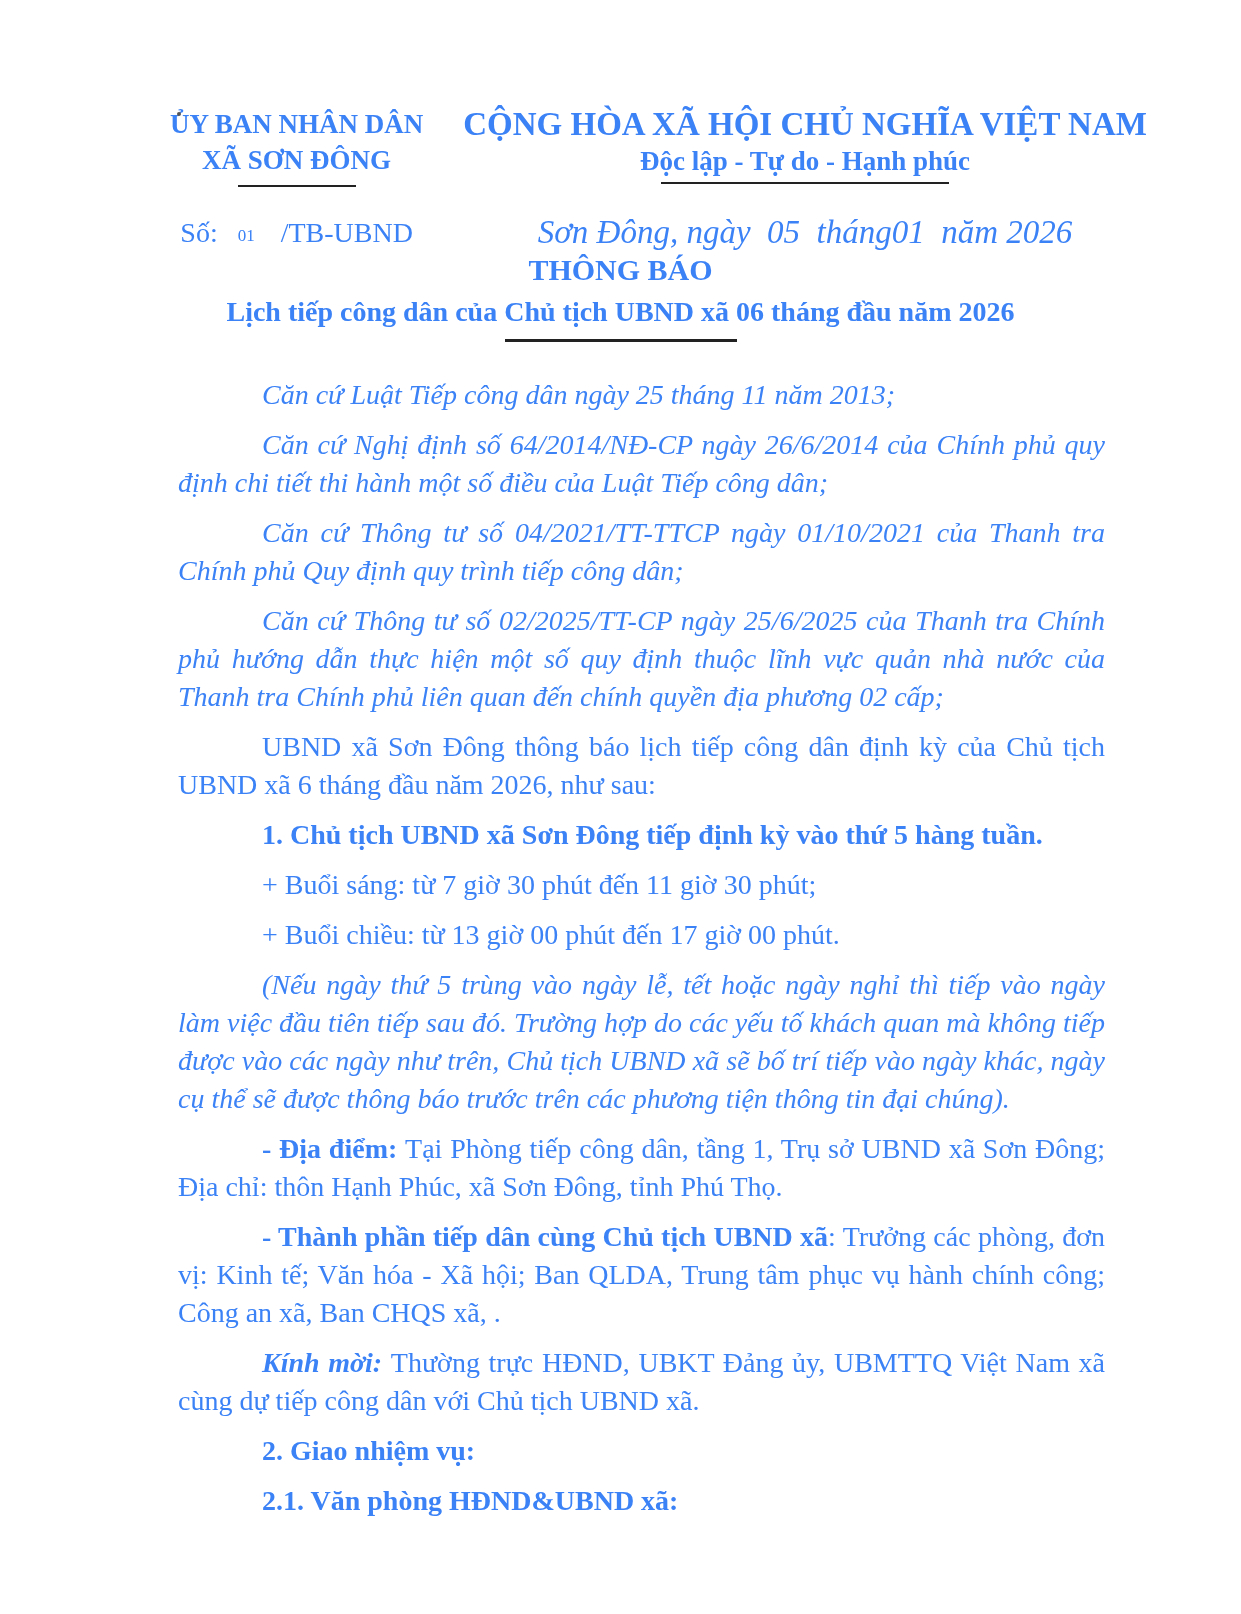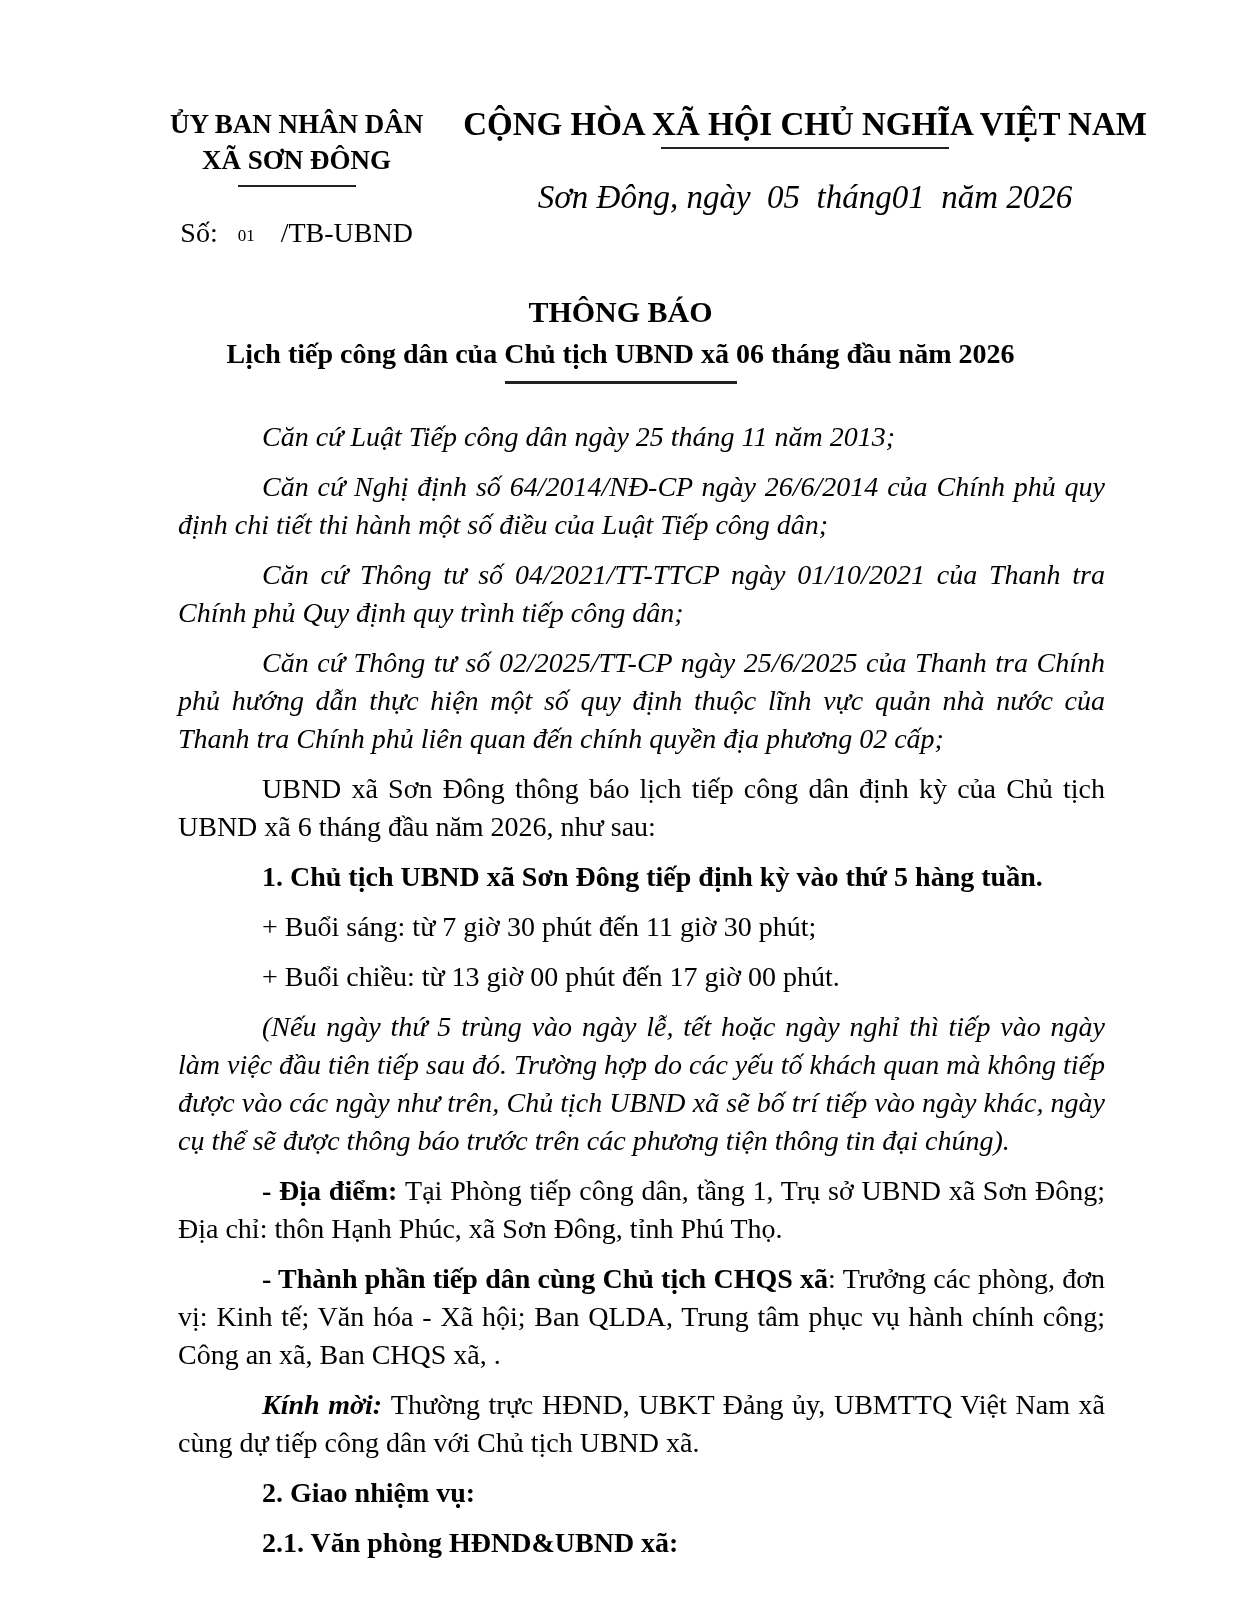--- a/index.html
+++ b/index.html
@@ -1,21 +1,21 @@
 <!DOCTYPE html>
 <html><head>
 <meta charset="utf-8">
 <style>
   html, body { margin: 0; padding: 0; background: #ffffff; }
   .page {
     position: relative;
     width: 1241px;
     height: 1614px;
     background: #ffffff;
-    color: #000000;
+    color: #3b82f6;
     font-family: "Liberation Serif", "DejaVu Serif", serif;
     overflow: hidden;
   }
   .speck {
     position: absolute;
     left: 177px;
     top: 112px;
     width: 4px;
     height: 4px;
     background: #555;
@@ -51,21 +51,21 @@
     white-space: nowrap;
   }
   .motto { font-weight: bold; font-size: 27px; margin-top: 4px; }
   .rule-motto { width: 288px; height: 2px; margin: 5px auto 0; }
   .date-line {
     font-style: italic;
     font-size: 33px;
     margin-top: 30px;
     white-space: pre;
   }
-  .title-block { margin-top: 44px; text-align: center; }
+  .title-block { text-align: center; }
   .doc-title { font-weight: bold; font-size: 30px; line-height: 38px; }
   .doc-subtitle { font-weight: bold; font-size: 28px; line-height: 38px; margin-top: 4px; }
   .subtitle-rule { width: 232px; height: 3px; background: #222; margin: 8px auto 0; }
   .doc-body {
     margin: 34px 136px 0 178px;
     font-size: 28px;
     line-height: 38px;
   }
   .doc-body p.para {
     margin: 12px 0 4px 0;
@@ -86,20 +86,21 @@
     <div class="header-left">
       <div class="org-name">ỦY BAN NHÂN DÂN</div>
       <div class="org-name">XÃ SƠN ĐÔNG</div>
       <span class="rule rule-org"></span>
       <div class="doc-number">
         <span>Số:</span><span class="num">01</span><span>/TB-UBND</span>
       </div>
     </div>
     <div class="header-right">
       <div class="national-title">CỘNG HÒA XÃ HỘI CHỦ NGHĨA VIỆT NAM</div>
+      <div class="motto">Độc lập - Tự do - Hạnh phúc</div>
       <span class="rule rule-motto"></span>
       <div class="date-line">Sơn Đông, ngày  05  tháng01  năm 2026</div>
     </div>
   </header>
 
   <div class="title-block">
     <div class="doc-title">THÔNG BÁO</div>
     <div class="doc-subtitle">Lịch tiếp công dân của Chủ tịch UBND xã 06 tháng đầu năm 2026</div>
     <div class="subtitle-rule"></div>
   </div>
@@ -108,19 +109,19 @@
       <p class="para justify"><span class="i">Căn cứ Luật Tiếp công dân ngày 25 tháng 11 năm 2013;</span></p>
       <p class="para justify"><span class="i">Căn cứ Nghị định số 64/2014/NĐ-CP ngày 26/6/2014 của Chính phủ quy định chi tiết thi hành một số điều của Luật Tiếp công dân;</span></p>
       <p class="para justify"><span class="i">Căn cứ Thông tư số 04/2021/TT-TTCP ngày 01/10/2021 của Thanh tra Chính phủ Quy định quy trình tiếp công dân;</span></p>
       <p class="para justify"><span class="i">Căn cứ Thông tư số 02/2025/TT-CP ngày 25/6/2025 của Thanh tra Chính phủ hướng dẫn thực hiện một số quy định thuộc lĩnh vực quản nhà nước của Thanh tra Chính phủ liên quan đến chính quyền địa phương 02 cấp;</span></p>
       <p class="para justify"><span>UBND xã Sơn Đông thông báo lịch tiếp công dân định kỳ của Chủ tịch UBND xã 6 tháng đầu năm 2026, như sau:</span></p>
       <p class="para"><span class="b">1. Chủ tịch UBND xã Sơn Đông tiếp định kỳ vào thứ 5 hàng tuần.</span></p>
       <p class="para"><span>+ Buổi sáng: từ 7 giờ 30 phút đến 11 giờ 30 phút;</span></p>
       <p class="para"><span>+ Buổi chiều: từ 13 giờ 00 phút đến 17 giờ 00 phút.</span></p>
       <p class="para justify"><span class="i">(Nếu ngày thứ 5 trùng vào ngày lễ, tết hoặc ngày nghỉ thì tiếp vào ngày làm việc đầu tiên tiếp sau đó. Trường hợp do các yếu tố khách quan mà không tiếp được vào các ngày như trên, Chủ tịch UBND xã sẽ bố trí tiếp vào ngày khác, ngày cụ thể sẽ được thông báo trước trên các phương tiện thông tin đại chúng).</span></p>
       <p class="para justify"><span class="b">- Địa điểm: </span><span>Tại Phòng tiếp công dân, tầng 1, Trụ sở UBND xã Sơn Đông; Địa chỉ: thôn Hạnh Phúc, xã Sơn Đông, tỉnh Phú Thọ.</span></p>
-      <p class="para justify"><span class="b">- Thành phần tiếp dân cùng Chủ tịch CHQS xã</span><span>: Trưởng các phòng, đơn vị: Kinh tế; Văn hóa - Xã hội; Ban QLDA, Trung tâm phục vụ hành chính công; Công an xã, Ban CHQS xã, .</span></p>
+      <p class="para justify"><span class="b">- Thành phần tiếp dân cùng Chủ tịch UBND xã</span><span>: Trưởng các phòng, đơn vị: Kinh tế; Văn hóa - Xã hội; Ban QLDA, Trung tâm phục vụ hành chính công; Công an xã, Ban CHQS xã, .</span></p>
       <p class="para justify"><span class="b i">Kính mời: </span><span>Thường trực HĐND, UBKT Đảng ủy, UBMTTQ Việt Nam xã cùng dự tiếp công dân với Chủ tịch UBND xã.</span></p>
       <p class="para"><span class="b">2. Giao nhiệm vụ:</span></p>
       <p class="para"><span class="b">2.1. Văn phòng HĐND&amp;UBND xã:</span></p>
     </main>
 
 </div>
 
 </body></html>

